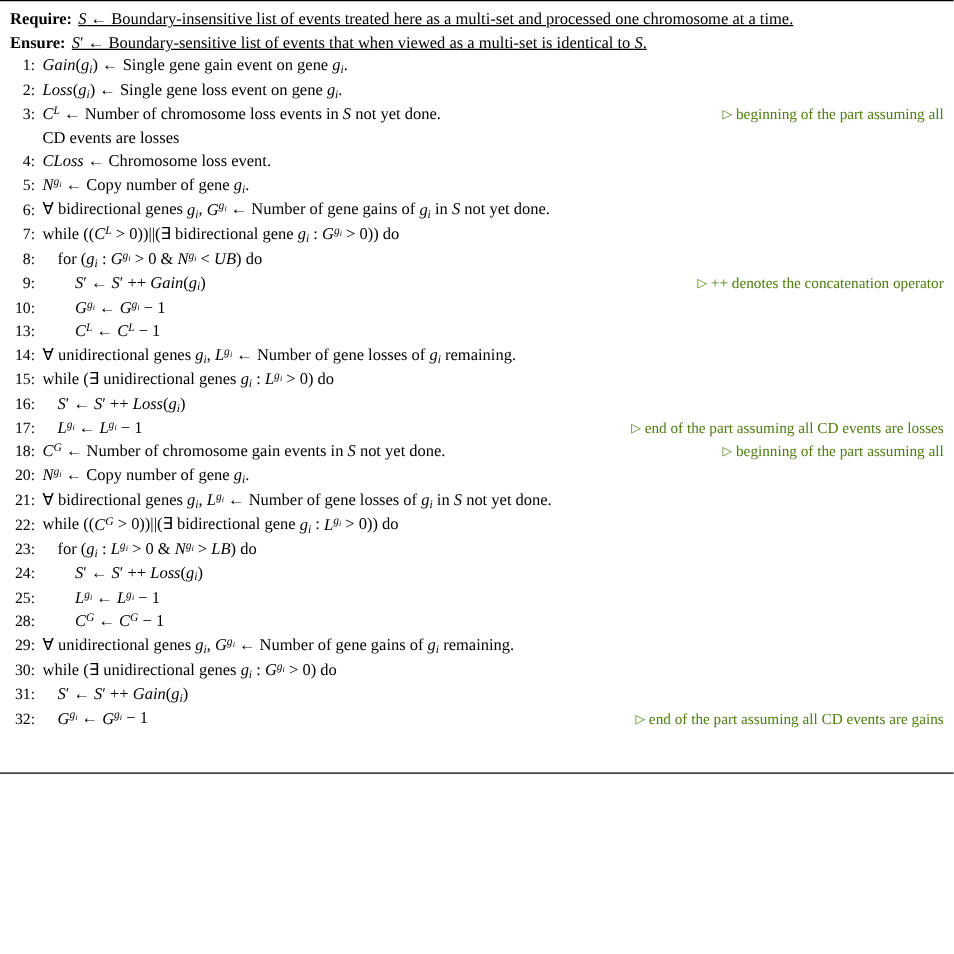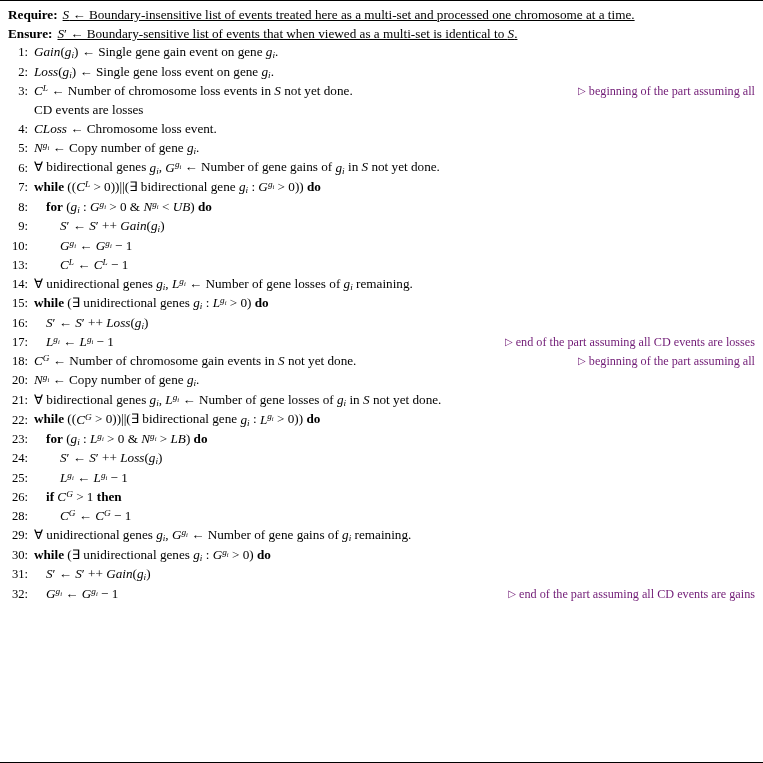--- a/index.html
+++ b/index.html
@@ -10,21 +10,21 @@
   body {
     width: 763px;
     height: 763px;
     font-family: "Liberation Serif", serif;
     color: #000000;
     font-size: 13.2px;
   }
   #algo {
     position: relative;
     width: 763px;
-    height: 763px;
+    height: 619px;
     box-sizing: border-box;
     padding: 6px 8px 4px 8px;
   }
   .rule-top {
     position: absolute;
     left: 0; right: 0; top: 0;
     border-top: 1.2px solid #000;
   }
   .rule-bottom {
     position: absolute;
@@ -39,21 +39,21 @@
   }
   .num {
     width: 26px;
     min-width: 26px;
     text-align: right;
     padding-right: 6px;
     font-size: 12.6px;
     box-sizing: border-box;
   }
   .kw {
-    font-weight: bold;
+    font-weight: normal;
     font-family: "Liberation Serif", serif;
   }
   .body-text {
     flex: 1 1 auto;
     white-space: nowrap;
     overflow: visible;
   }
   .mi {
     font-style: italic;
     font-family: "Liberation Serif", serif;
@@ -62,21 +62,21 @@
     font-size: 70%;
     vertical-align: -0.25em;
     font-style: italic;
   }
   sup {
     font-size: 70%;
     vertical-align: 0.45em;
     font-style: italic;
   }
   .cmt {
-    color: #701a75;
+    color: #4d7c0f;
     font-size: 12.2px;
     font-family: Liberation Serif, serif;
   }
   .tri {
     font-size: 10px;
     vertical-align: 0.08em;
   }
   .req-line {
     display: flex;
     align-items: baseline;
@@ -157,20 +157,21 @@
   </div>
 
   <div class="line">
     <span class="num">8:</span>
     <span class="body-text ind1"><span class="kw">for</span> (<span class="mi">g<sub>i</sub></span> : <span class="mi">G<sup>g<sub>i</sub></sup></span> &gt; 0 &amp; <span class="mi">N<sup>g<sub>i</sub></sup></span> &lt; <span class="mi">UB</span>) <span class="kw">do</span></span>
   </div>
 
   <div class="line">
     <span class="num">9:</span>
     <span class="body-text ind2"><span class="mi">S</span>′ ← <span class="mi">S</span>′ ++ <span class="mi">Gain</span>(<span class="mi">g<sub>i</sub></span>)</span>
+    <span class="cmt right-cmt"><span class="tri">▷</span> ++ denotes the concatenation operator</span>
   </div>
 
   <div class="line">
     <span class="num">10:</span>
     <span class="body-text ind2"><span class="mi">G<sup>g<sub>i</sub></sup></span> ← <span class="mi">G<sup>g<sub>i</sub></sup></span> − 1</span>
   </div>
 
 
 
   <div class="line">
@@ -229,24 +230,20 @@
   <div class="line">
     <span class="num">24:</span>
     <span class="body-text ind2"><span class="mi">S</span>′ ← <span class="mi">S</span>′ ++ <span class="mi">Loss</span>(<span class="mi">g<sub>i</sub></span>)</span>
   </div>
 
   <div class="line">
     <span class="num">25:</span>
     <span class="body-text ind2"><span class="mi">L<sup>g<sub>i</sub></sup></span> ← <span class="mi">L<sup>g<sub>i</sub></sup></span> − 1</span>
   </div>
 
-  <div class="line">
-    <span class="num">26:</span>
-    <span class="body-text ind1"><span class="kw">if</span> <span class="mi">C<sup>G</sup></span> &gt; 1 <span class="kw">then</span></span>
-  </div>
 
 
   <div class="line">
     <span class="num">28:</span>
     <span class="body-text ind2"><span class="mi">C<sup>G</sup></span> ← <span class="mi">C<sup>G</sup></span> − 1</span>
   </div>
 
   <div class="line">
     <span class="num">29:</span>
     <span class="body-text">∀ unidirectional genes <span class="mi">g<sub>i</sub></span>, <span class="mi">G<sup>g<sub>i</sub></sup></span> ← Number of gene gains of <span class="mi">g<sub>i</sub></span> remaining.</span>

